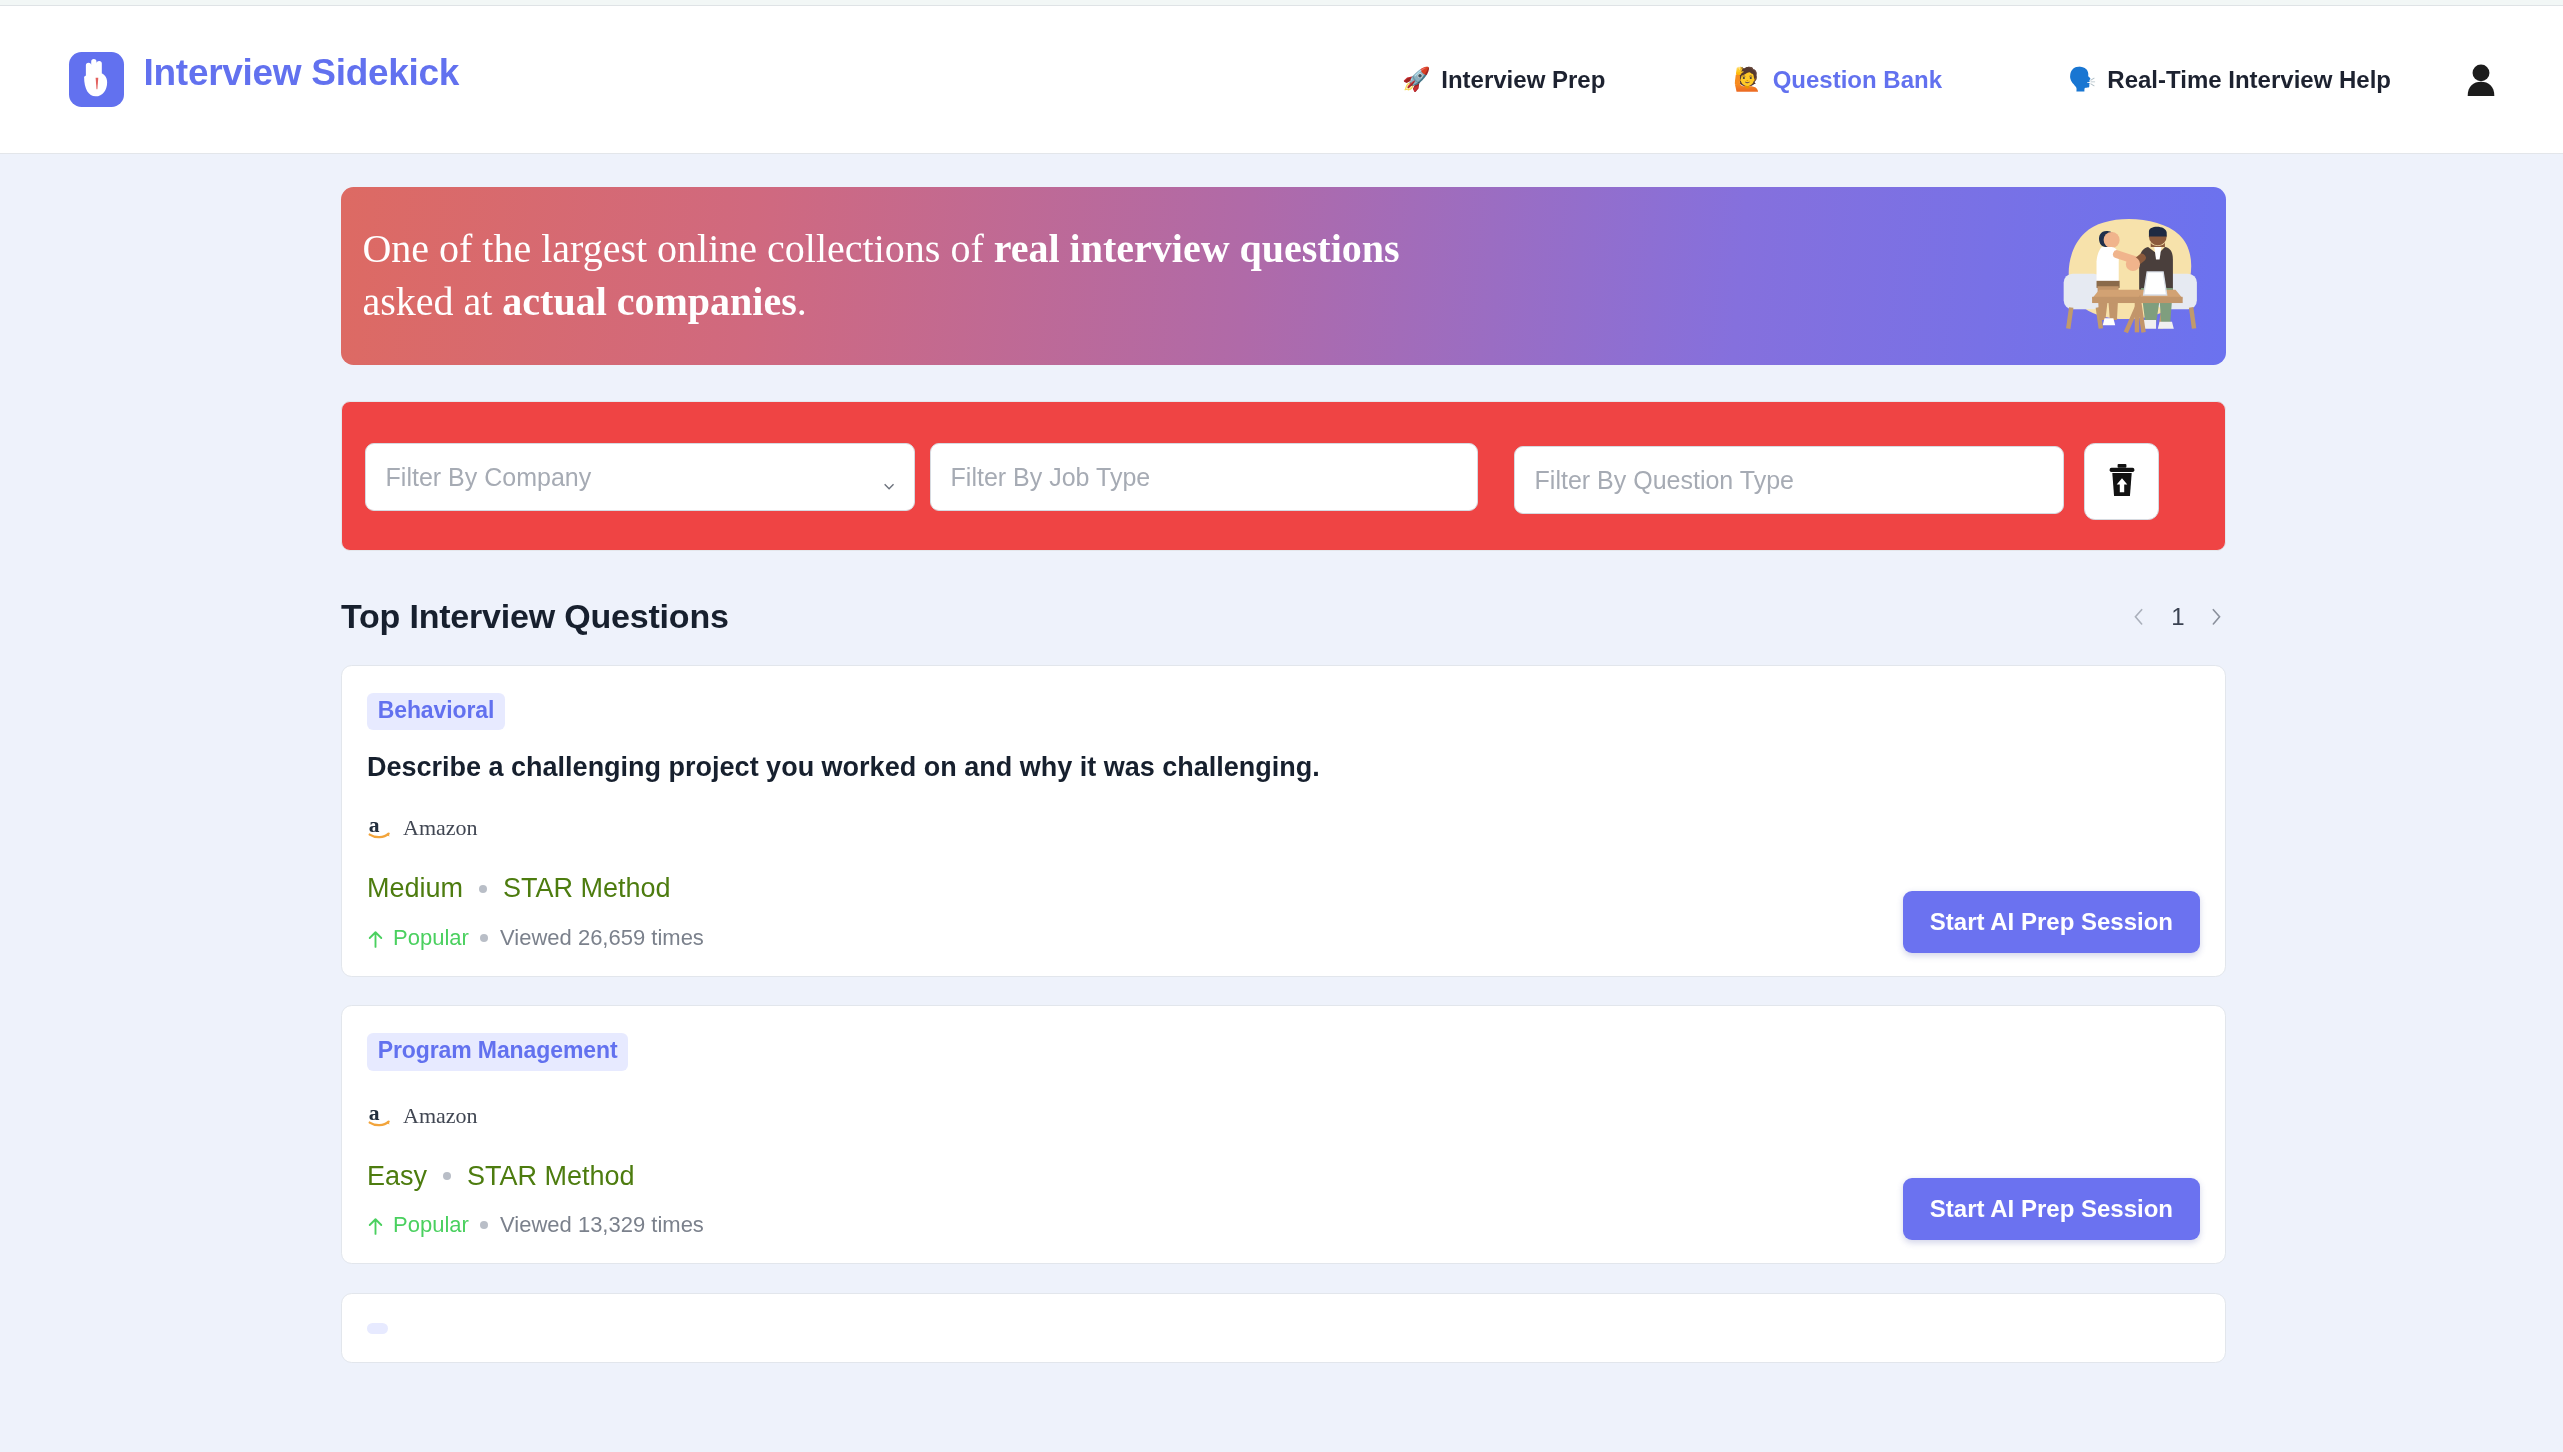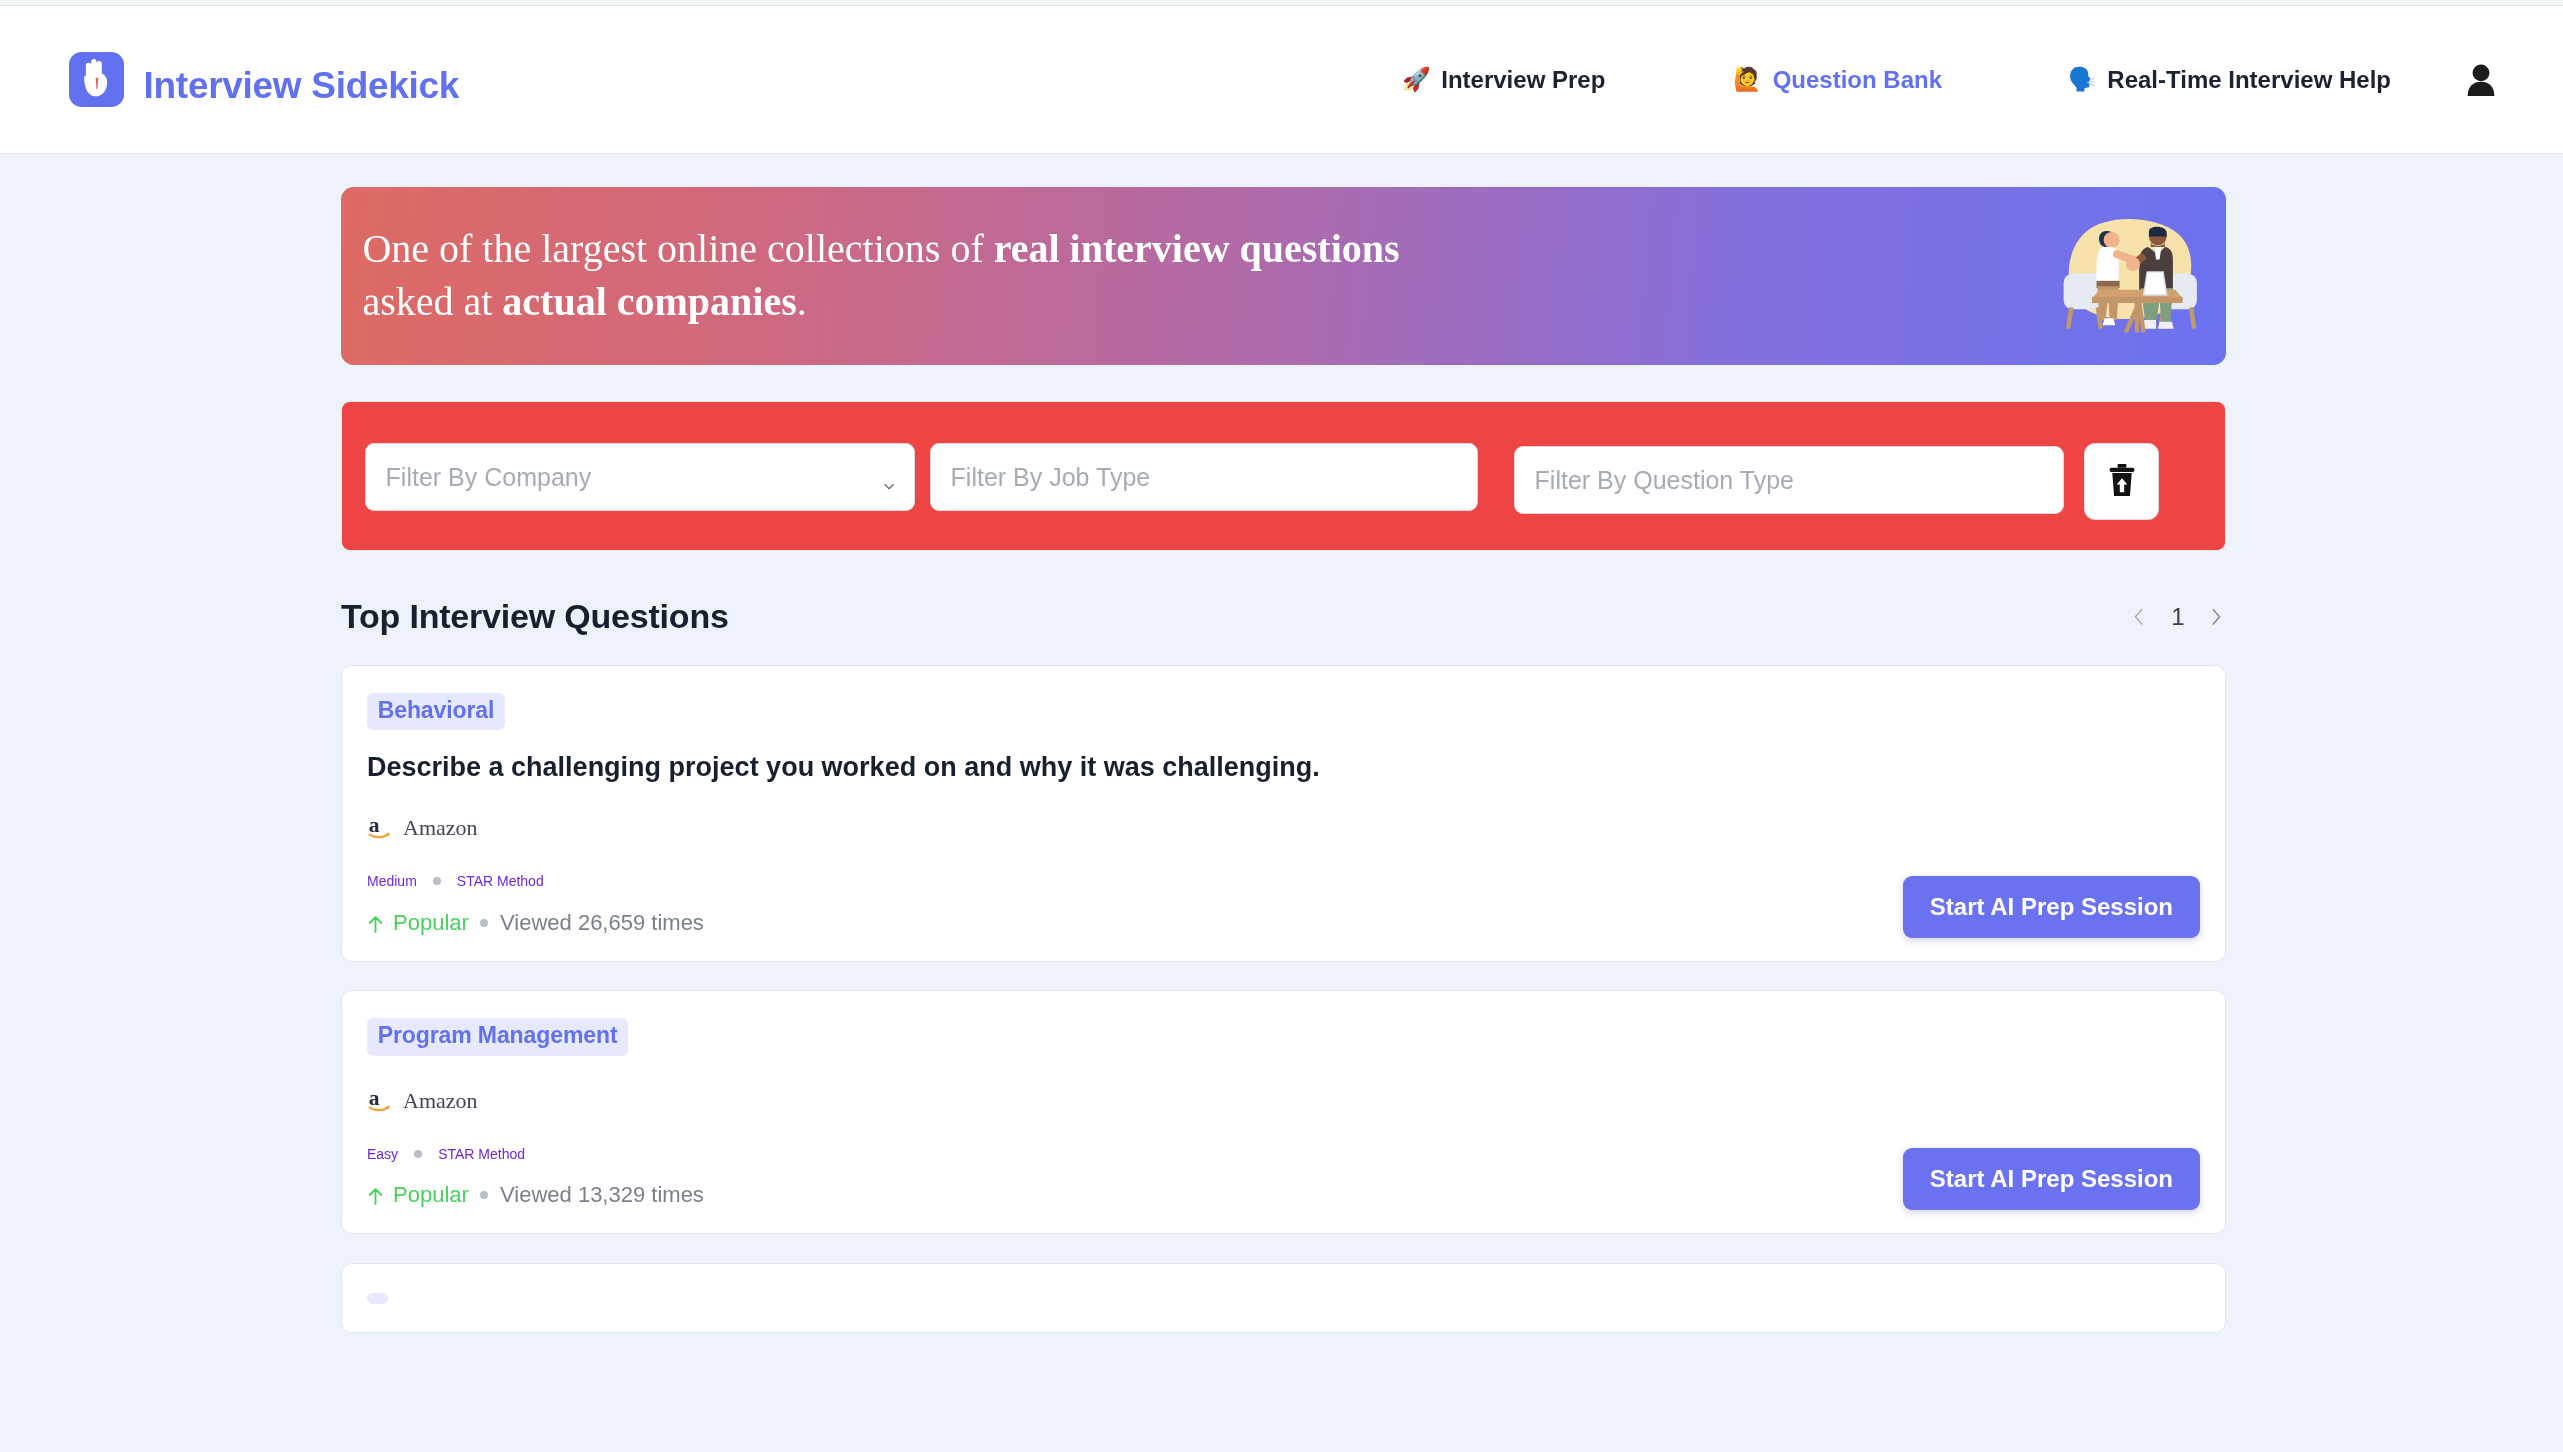--- a/index.html
+++ b/index.html
@@ -16,21 +16,21 @@
     position: absolute; top: 0; left: 0; width: 2563px; height: 6.2px;
     background: #f2f7f6; border-bottom: 0.9px solid #dfe3e6;
   }
 
   
   .header {
     position: absolute; top: 6.2px; left: 0; width: 2563px; height: 148px;
     background: #ffffff; border-bottom: 0.9px solid #e3e6ea;
     display: flex; align-items: center;
   }
-  .brand { display: flex; align-items: flex-end; gap: 19.6px; margin-left: 69px; }
+  .brand { display: flex; align-items: flex-start; gap: 19.6px; margin-left: 69px; }
   .logo-box {
     width: 55px; height: 55px; border-radius: 12.5px;
     background: #6271ef; display: flex; align-items: center; justify-content: center;
     flex: none;
   }
   .brand-name {
     font-size: 37px; font-weight: bold; color: #6271ef; letter-spacing: -0.3px;
     white-space: nowrap;
   }
 
@@ -105,21 +105,21 @@
     padding: 27px 25px 25px 25px; position: relative;
   }
   .badge {
     display: inline-block; background: #e7eaff; color: #6271ef;
     font-size: 23px; font-weight: bold; padding: 4.4px 10.7px 6.2px 10.7px; border-radius: 6.2px;
     letter-spacing: -0.1px;
   }
   .q-text { margin-top: 22px; font-size: 27px; font-weight: bold; color: #17202e; }
   .company { margin-top: 30px; display: flex; align-items: center; gap: 9px; }
   .company-name { font-size: 22px; color: #404652; font-family: "Liberation Serif", serif; }
-  .meta1 { margin-top: 30px; font-size: 14px; color: #6d28d9; display: flex; align-items: center; gap: 16px; }
+  .meta1 { margin-top: 30px; font-size: 27px; color: #4d7c0f; display: flex; align-items: center; gap: 16px; }
   .meta2 { margin-top: 20.5px; font-size: 22px; color: #7b818c; display: flex; align-items: center; gap: 11.6px; }
   .dot { width: 8px; height: 8px; border-radius: 50%; background: #b9bec7; display: inline-block; }
   .popular { color: #4ad05f; display: inline-flex; align-items: center; gap: 9px; }
   .up-arrow { width: 17px; height: 18.7px; }
   .cta {
     position: absolute; right: 25px; bottom: 23px;
     background: #6b72f0; color: #fff; border: none; border-radius: 9px;
     font-size: 24px; font-weight: bold; padding: 17px 27px;
     box-shadow: 0 2.7px 6.2px rgba(60,70,160,0.22);
     font-family: "Liberation Sans", sans-serif;

